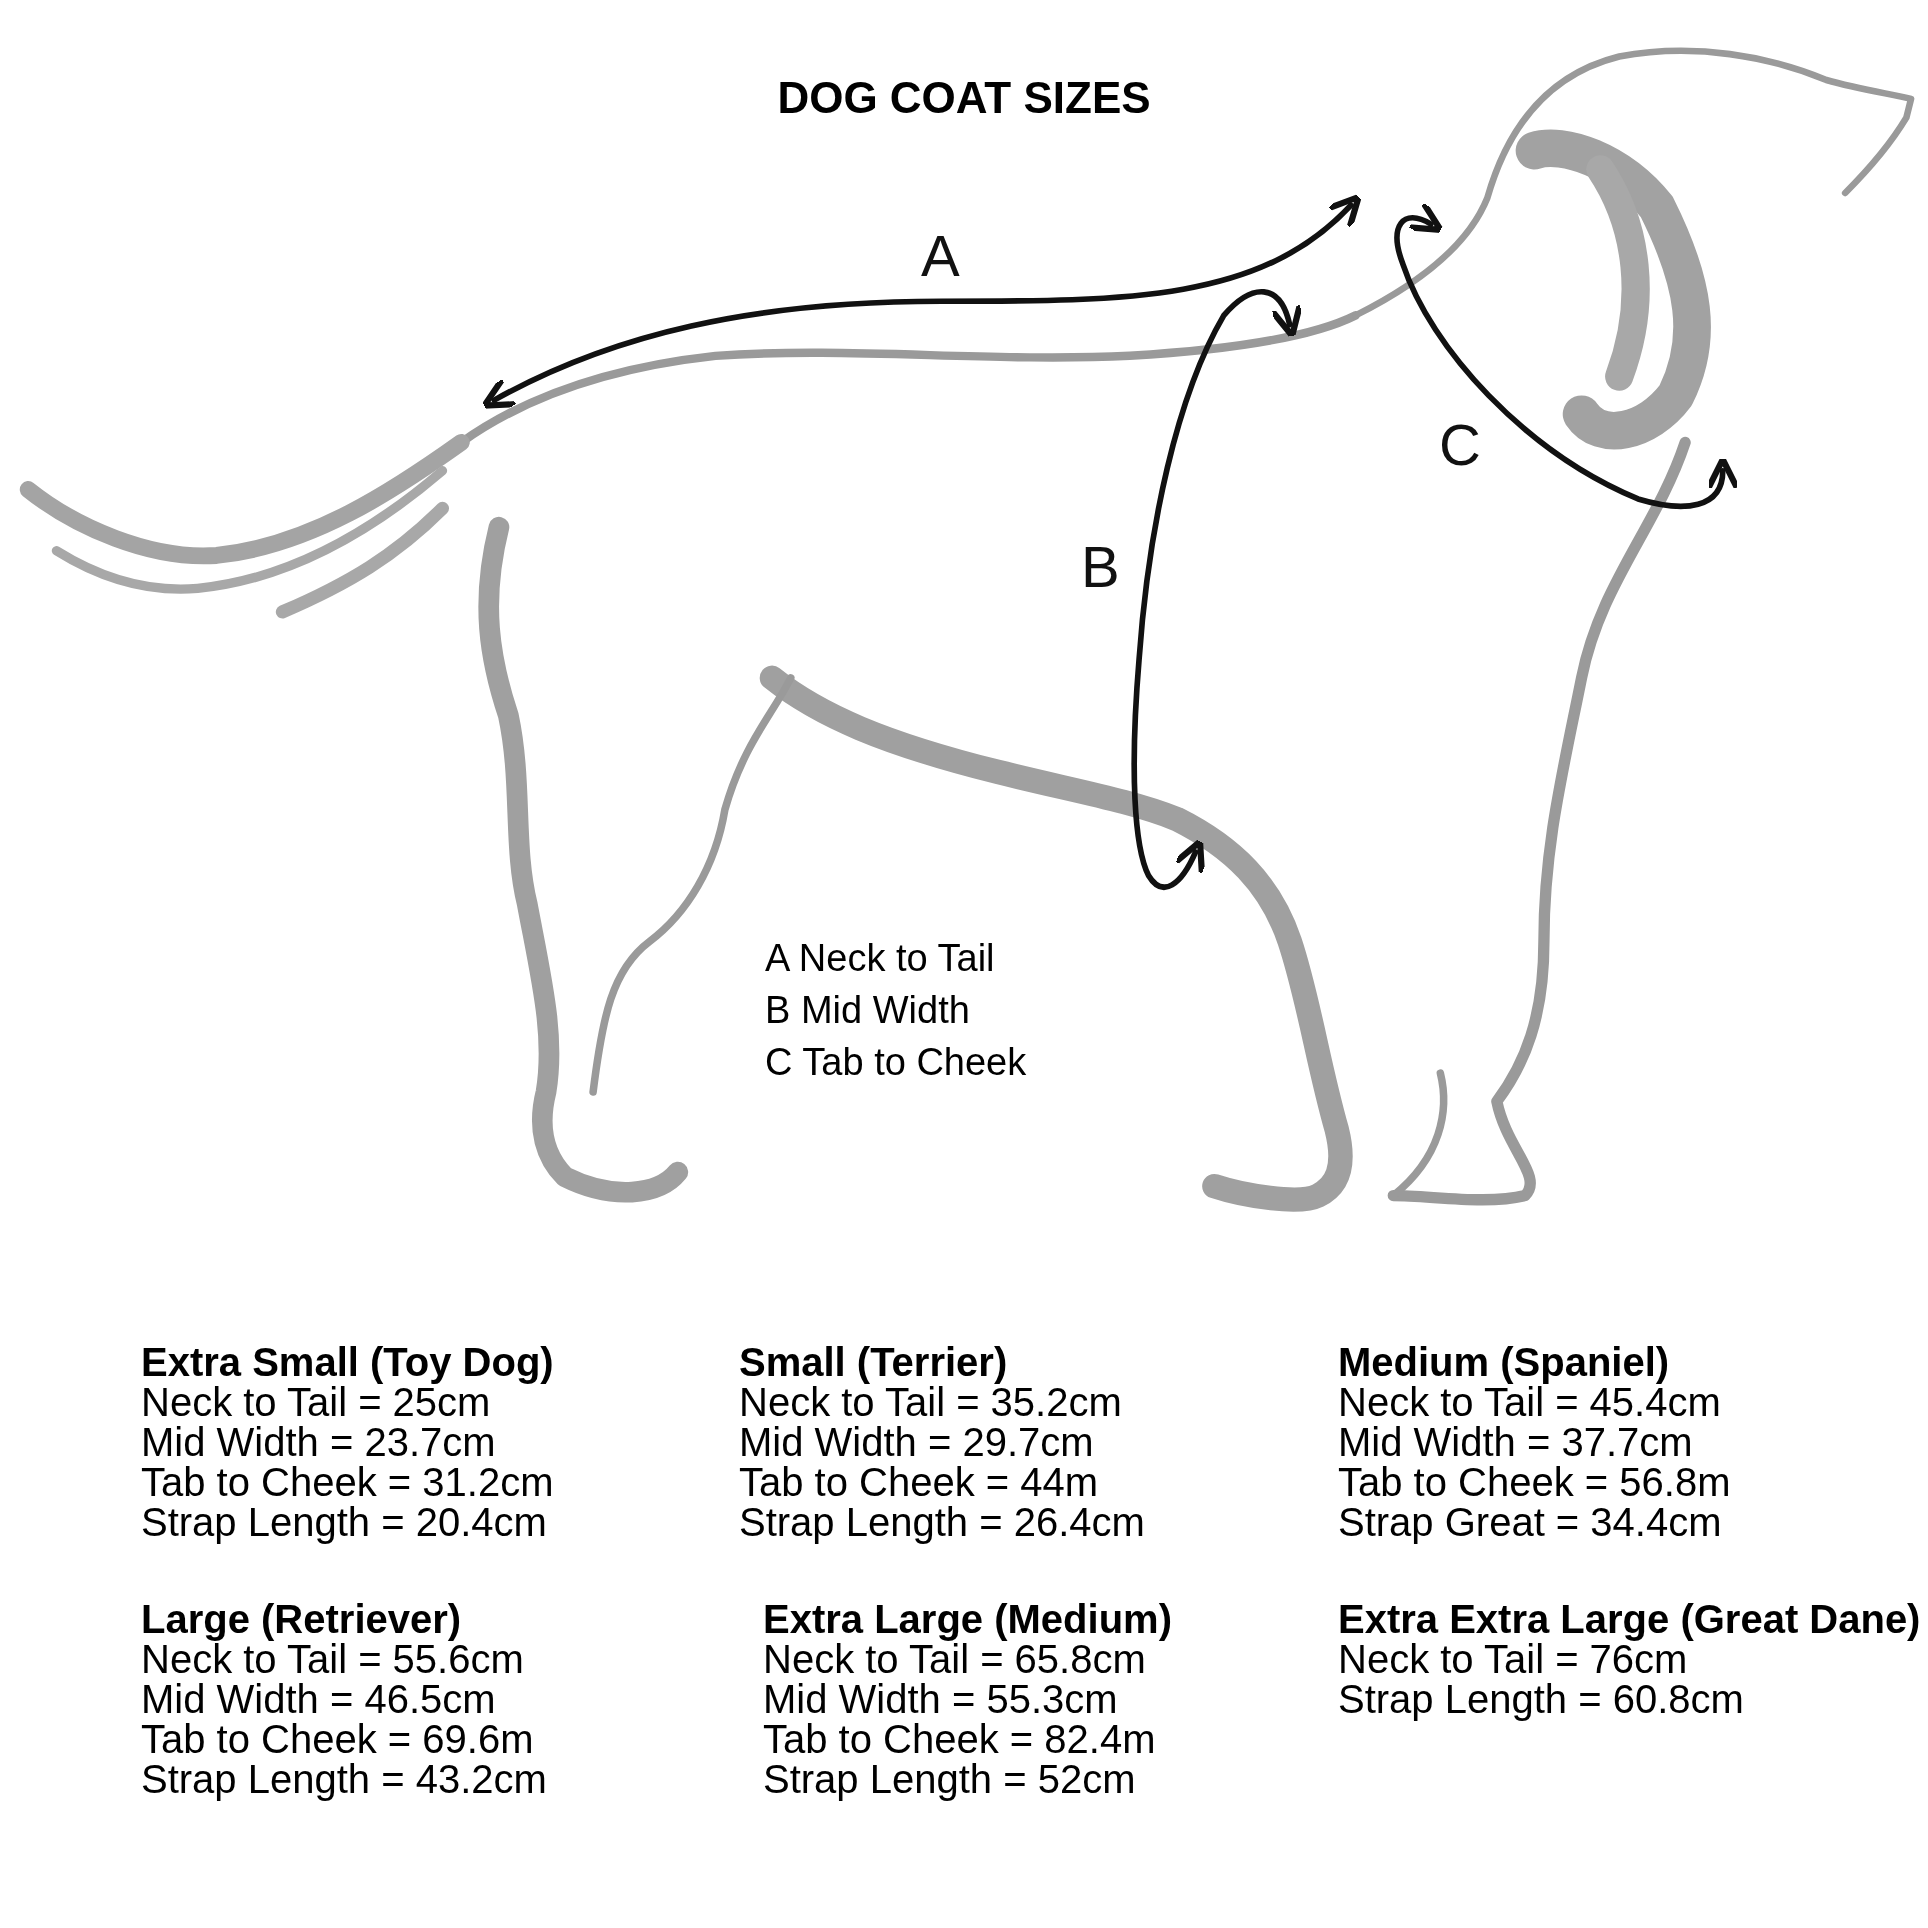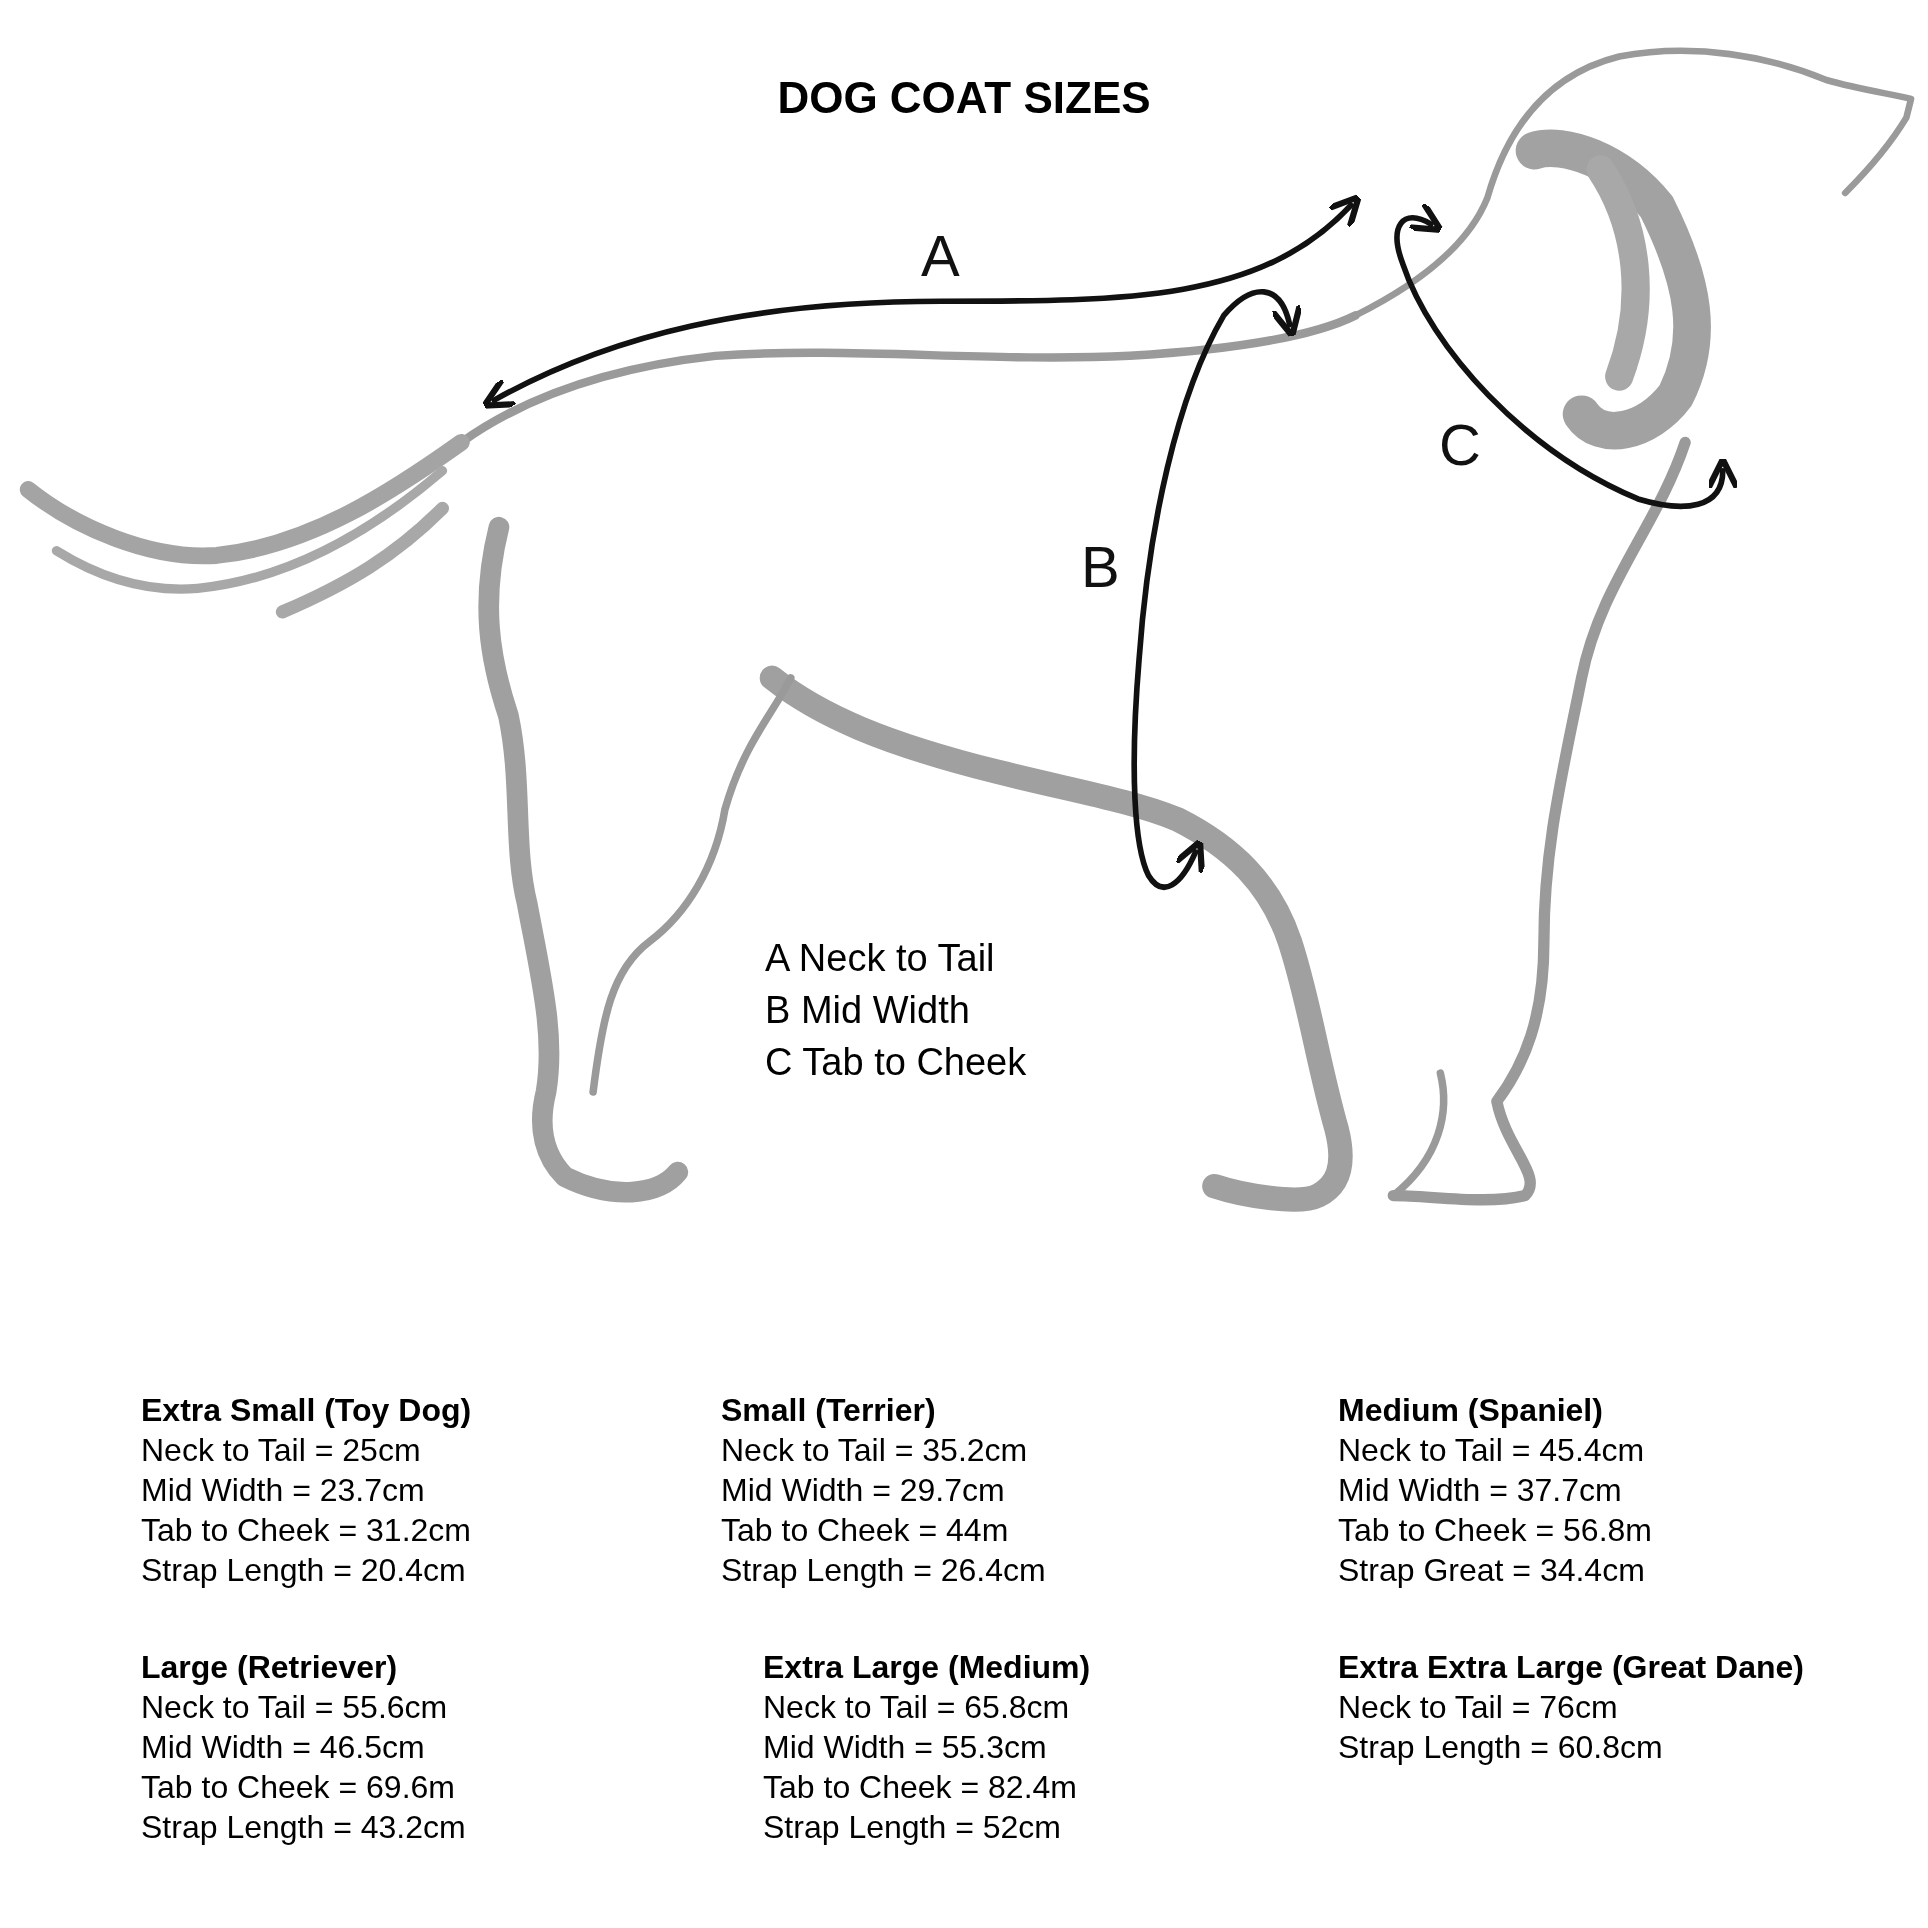--- a/index.html
+++ b/index.html
@@ -4,21 +4,21 @@
 <style>
   html, body { margin:0; padding:0; background:#ffffff; }
   body { width:1928px; height:1928px; position:relative; overflow:hidden;
          font-family:"Liberation Sans", sans-serif; color:#000; }
   .title { position:absolute; left:0; width:1928px; top:73px; text-align:center;
            font-weight:bold; font-size:44px; letter-spacing:0px; margin:0; }
   svg.dog { position:absolute; left:0; top:0; }
   .letter { position:absolute; font-size:58px; font-weight:normal; color:#111; }
   .legend { position:absolute; left:765px; top:932px; font-size:38px; line-height:52px; }
   .legend div { white-space:nowrap; }
-  .size-block { position:absolute; font-size:32px; line-height:40px; white-space:nowrap;margin-top:48px; }
+  .size-block { position:absolute; font-size:40px; line-height:40px; white-space:nowrap; }
   .size-block .h { font-weight:bold; }
 </style>
 </head>
 <body>
 
 <h1 class="title">DOG COAT SIZES</h1>
 
 <svg class="dog" width="1928" height="1928" viewBox="0 0 2048 2048">
   <defs>
     <marker id="ah" viewBox="0 0 10 10" refX="6" refY="5" markerWidth="5" markerHeight="5" orient="auto-start-reverse">
@@ -66,21 +66,21 @@
   <div>C Tab to Cheek</div>
 </div>
 
 <div class="size-block" style="left:141px; top:1342px;">
   <div class="h">Extra Small (Toy Dog)</div>
   <div>Neck to Tail = 25cm</div>
   <div>Mid Width = 23.7cm</div>
   <div>Tab to Cheek = 31.2cm</div>
   <div>Strap Length = 20.4cm</div>
 </div>
-<div class="size-block" style="left:721px; top:1342px;">
+<div class="size-block" style="left:739px; top:1342px;">
   <div class="h">Small (Terrier)</div>
   <div>Neck to Tail = 35.2cm</div>
   <div>Mid Width = 29.7cm</div>
   <div>Tab to Cheek = 44m</div>
   <div>Strap Length = 26.4cm</div>
 </div>
 <div class="size-block" style="left:1338px; top:1342px;">
   <div class="h">Medium (Spaniel)</div>
   <div>Neck to Tail = 45.4cm</div>
   <div>Mid Width = 37.7cm</div>

